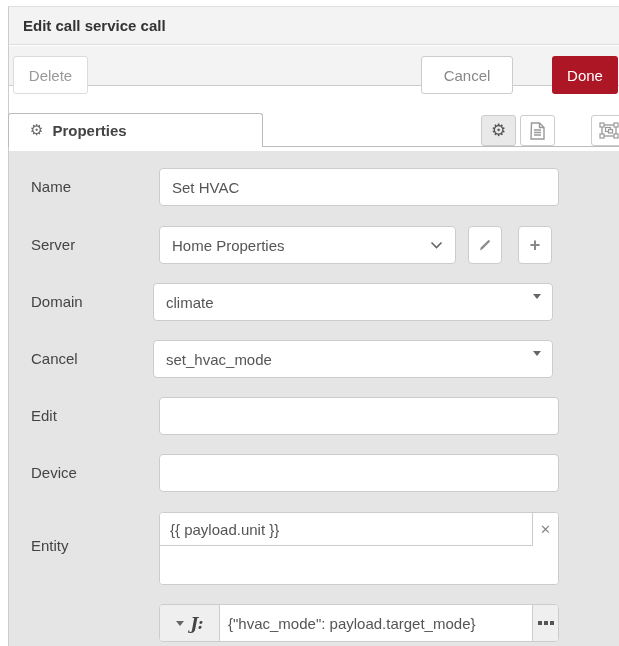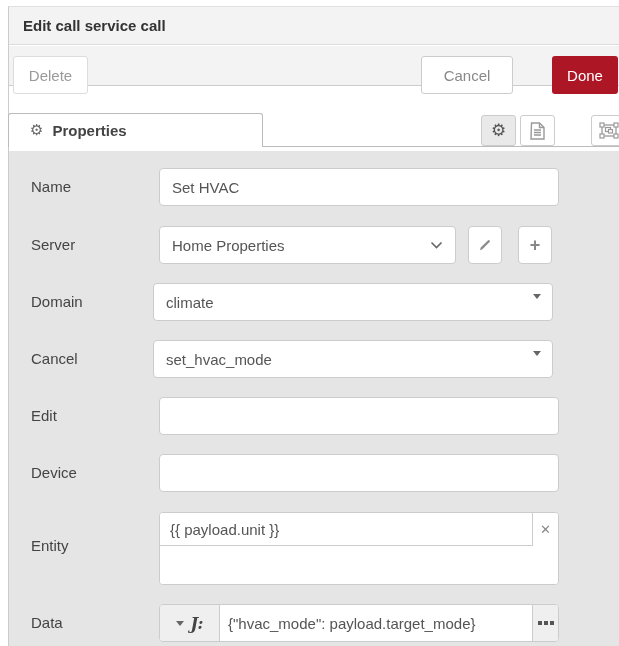--- a/index.html
+++ b/index.html
@@ -286,21 +286,20 @@
       <div class="entity-list">
         <div class="entity-row1">
           <input type="text" value="{{ payload.unit }}" style="">
           <div class="entity-remove">
             <span>✕</span>
           </div>
         </div>
         <div class="entity-row2"></div>
       </div>
 
-      <label class="field-label" style="top:463px">Data</label>
       <div class="typed-input">
         <div class="ti-type">
           <span class="caret-down"></span>
           <span class="jsonata">J:</span>
         </div>
         <input class="ti-value" type="text" value="{&quot;hvac_mode&quot;: payload.target_mode}" style="">
         <div class="ti-expand">
           <span style="display:flex; gap:2px;">
             <i></i>
               <i></i>

